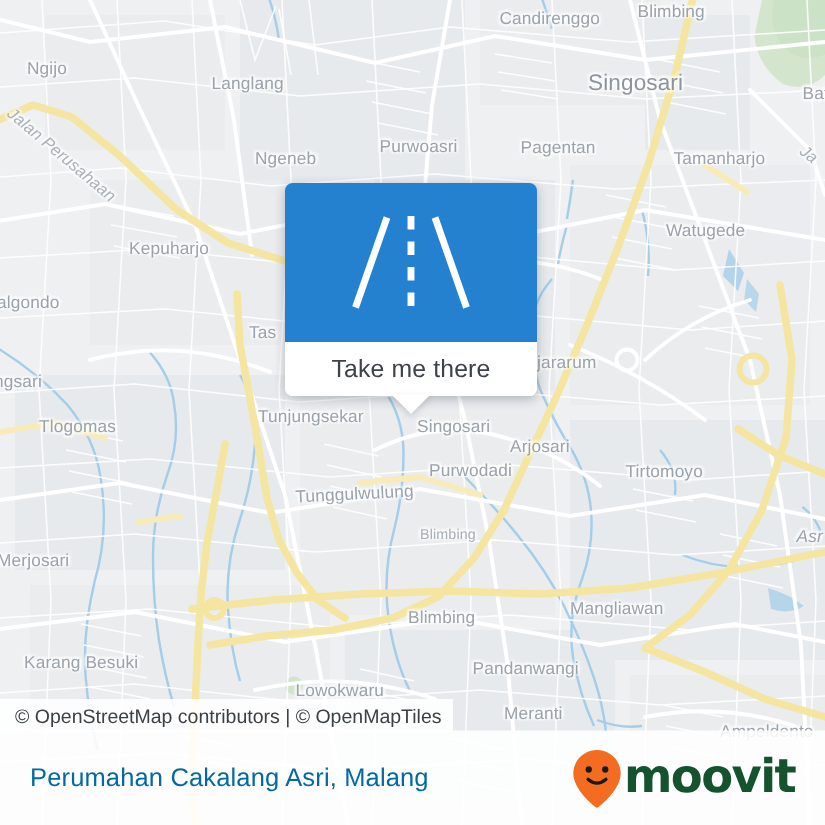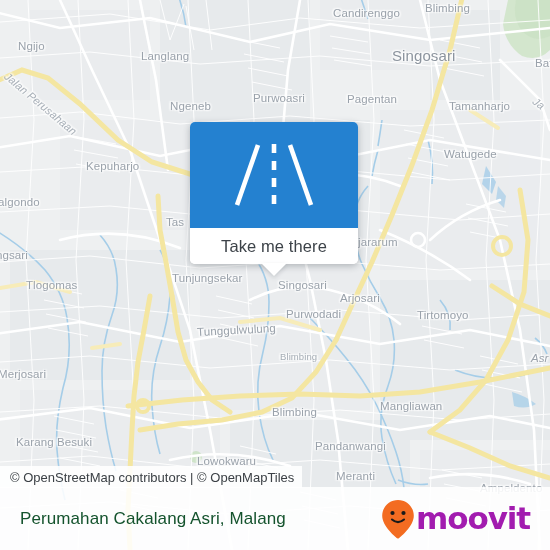--- a/index.html
+++ b/index.html
@@ -143,34 +143,34 @@
     background: rgba(255,255,255,.87);
     z-index: 35;
     display: flex;
     align-items: center;
     justify-content: space-between;
     padding: 0 20px;
     box-sizing: border-box;
   }
   #footer-title {
     font-size: 17px;
-    color: #14532d;
+    color: #0369a1;
     font-family: "Liberation Sans", sans-serif;
     white-space: nowrap;
     letter-spacing: .1px;
   }
   #moovit-logo {
     display: flex;
     align-items: center;
     gap: 1px;
   }
   #moovit-wordmark {
     font-size: 31px;
     font-weight: bold;
-    color: #a21caf;
+    color: #14532d;
     font-family: "DejaVu Sans", sans-serif;
     letter-spacing: -1.1px;
     line-height: 1;
   }
 </style>
 </head>
 <body>
 
 <div id="screen">
 

